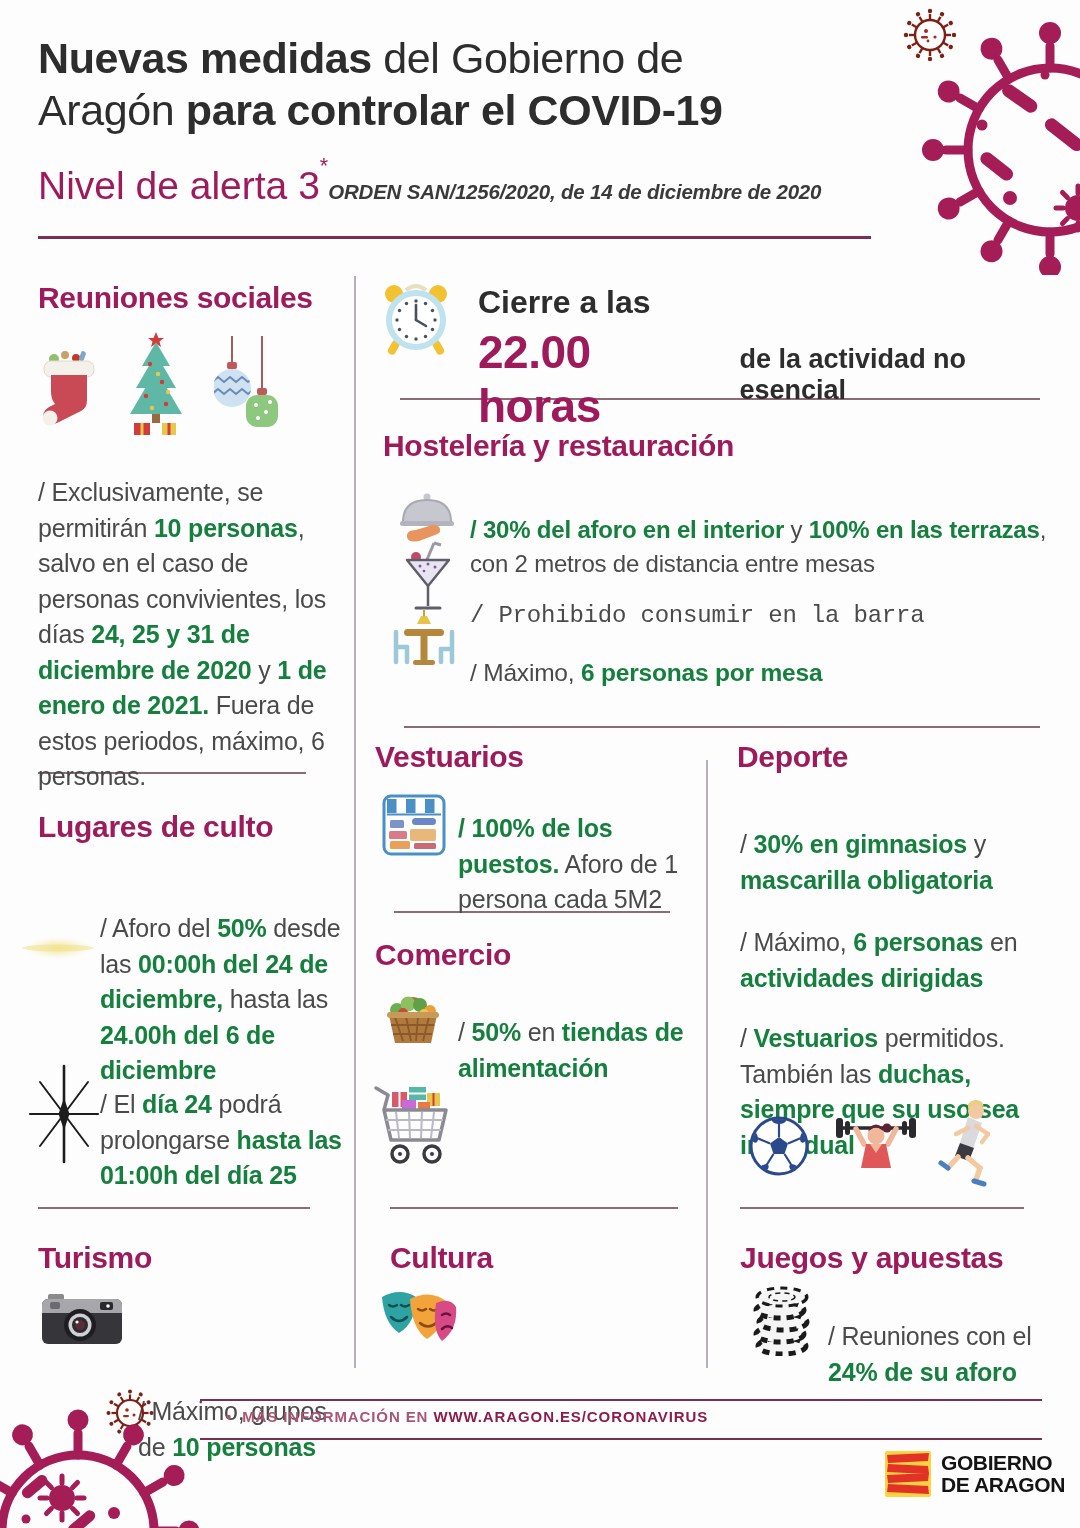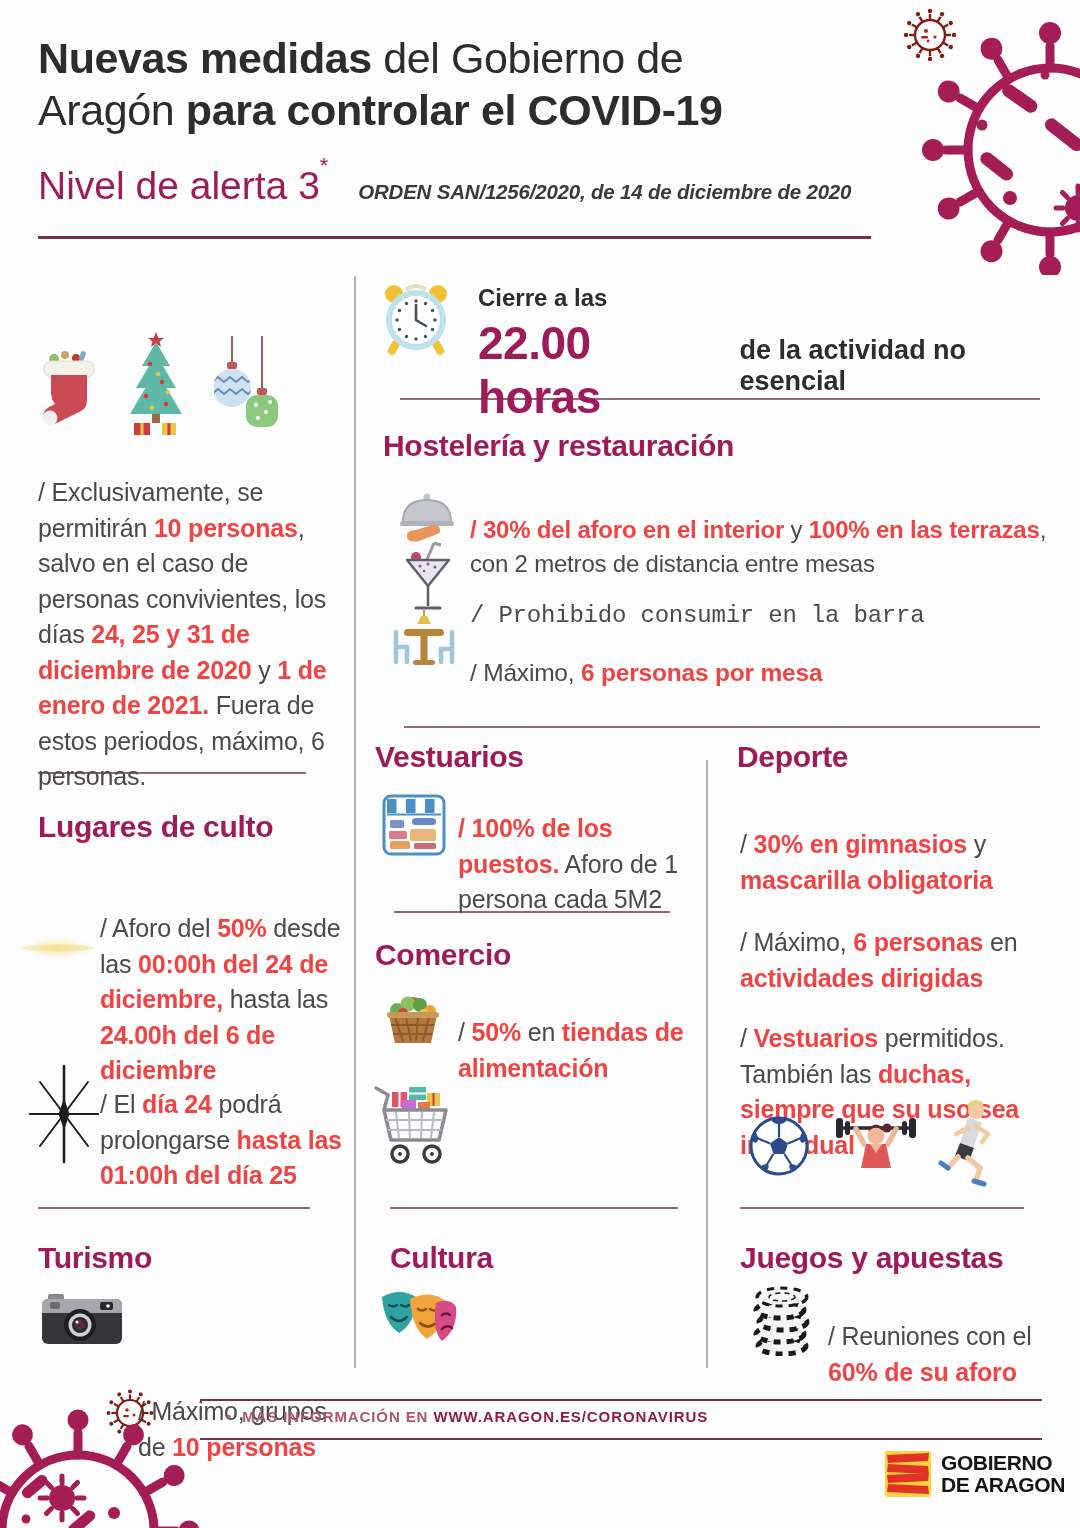--- a/index.html
+++ b/index.html
@@ -1,27 +1,27 @@
 <!DOCTYPE html>
 <html><head>
 <meta charset="utf-8">
 <style>
   html,body{margin:0;padding:0;background:#ffffff;}
   #poster{position:relative;width:1080px;height:1528px;background:#fdfdfe;overflow:hidden;
           font-family:"Liberation Sans","DejaVu Sans",sans-serif;color:#454545;}
   #poster *{box-sizing:border-box;}
   .abs{position:absolute;}
-  .b{font-weight:700;color:#ef4444;}
+  .b{font-weight:700;color:#15803d;}
   .a{color:#9e1b5b;}
 
   
   #title{left:38px;top:32px;width:848px;font-size:43px;line-height:1.22;color:#2e2d2d;
          font-weight:400;letter-spacing:-0.4px;margin:0;}
   #title .b{color:inherit;}
-  #alertRow{left:38px;top:164px;display:flex;align-items:baseline;gap:30px;}
+  #alertRow{left:38px;top:164px;display:flex;align-items:baseline;}
   #alertLevel{font-size:39px;color:#9e1b5b;font-weight:400;}
   #alertLevel sup{font-size:55%;position:relative;top:-0.55em;}
   #orden{font-size:20.5px;font-style:italic;font-weight:700;color:#3a3a3a;letter-spacing:-0.2px;}
   .rule{position:absolute;background:#7b2e50;}
   #ruleHeader{left:38px;top:236px;width:833px;height:3px;}
 
   
   .thin{position:absolute;height:2px;background:#8d6b74;}
   #dL1{left:38px;top:772px;width:268px;}
   #dR1{left:400px;top:398px;width:640px;}
@@ -53,21 +53,21 @@
   #tCom1{left:458px;top:990px;width:242px;}
   #tCom2{left:458px;top:1086px;width:246px;}
   #tDep1{left:740px;top:802px;width:304px;}
   #tDep2{left:740px;top:900px;width:304px;}
   #tDep3{left:740px;top:996px;width:310px;}
   #tCul{left:474px;top:1294px;width:244px;}
   #tJue{left:828px;top:1294px;width:228px;}
 
   
   #curfew{left:478px;top:284px;}
-  #curfew .c1{font-size:24px;font-weight:700;color:#2d2d2d;}
+  #curfew .c1{font-size:32px;font-weight:700;color:#2d2d2d;}
   #curfew .c2{display:flex;align-items:baseline;gap:14px;margin-top:4px;}
   #curfew .time{font-size:46px;font-weight:700;color:#9e1b5b;letter-spacing:-0.5px;}
   #curfew .scope{font-size:27px;font-weight:700;color:#2d2d2d;}
 
   
   .ic{position:absolute;line-height:0;}
   #icClock{left:378px;top:280px;}
   #icXmas{left:40px;top:330px;display:flex;align-items:flex-end;gap:26px;}
   #icGlow{left:18px;top:922px;}
   #icStar{left:28px;top:1064px;}
@@ -179,20 +179,21 @@
   <div id="vd1" class="vdiv"></div>
   <div id="vd2" class="vdiv"></div>
   <div id="dL1" class="thin"></div>
   <div id="dR1" class="thin"></div>
   <div id="dR2" class="thin"></div>
   <div id="dM1" class="thin"></div>
   <div id="dB1" class="thin"></div>
   <div id="dB2" class="thin"></div>
   <div id="dB3" class="thin"></div>
 
+  <h2 id="hReu" class="sec">Reuniones sociales</h2>
   <div id="icXmas" class="abs">
     <span class="ic" style="position:static">
       <svg width="58" height="92" viewBox="0 0 58 92">
         <circle cx="14" cy="15" r="5" fill="#8fbf6f"></circle>
         <circle cx="25" cy="11" r="4" fill="#c8a06a"></circle>
         <circle cx="36" cy="14" r="4" fill="#c0392b"></circle>
         <rect x="40" y="7" width="5" height="10" rx="2" fill="#7fa8c8" transform="rotate(20 42 12)"></rect>
         <rect x="4" y="17" width="50" height="16" rx="7" fill="#f4f0ea" stroke="#e0d8cc"></rect>
         <path d="M11 31 H47 V56 Q47 64 41 67 L19 78 Q7 84 4 76 Q1 68 9 63 L15 60 Q11 55 11 48 Z" fill="#c94a55"></path>
         <circle cx="10" cy="74" r="7.5" fill="#f4f0ea"></circle>
@@ -545,21 +546,21 @@
           <ellipse cx="33" cy="38" rx="24" ry="8" fill="none" stroke="#1a1a1a" stroke-width="5" stroke-dasharray="7 6"></ellipse>
         <ellipse cx="30" cy="26" rx="24" ry="8" fill="#f5f5f5"></ellipse>
           <ellipse cx="30" cy="26" rx="24" ry="8" fill="none" stroke="#1a1a1a" stroke-width="5" stroke-dasharray="7 6"></ellipse>
         <ellipse cx="32" cy="13" rx="24" ry="8" fill="#f5f5f5"></ellipse>
           <ellipse cx="32" cy="13" rx="24" ry="8" fill="none" stroke="#1a1a1a" stroke-width="5" stroke-dasharray="7 6"></ellipse>
         <ellipse cx="32" cy="13" rx="23" ry="7.5" fill="#f5f5f5"></ellipse>
         <ellipse cx="32" cy="13" rx="13" ry="4" fill="none" stroke="#1a1a1a" stroke-width="1.5" stroke-dasharray="5 4"></ellipse>
       </g>
     </svg>
   </div>
-  <p id="tJue" class="txt"><span>/ Reuniones con el </span><span class="b">60% de su aforo</span></p>
+  <p id="tJue" class="txt"><span>/ Reuniones con el </span><span class="b">24% de su aforo</span></p>
 
   <div id="fr1" class="rule"></div>
   <div id="fInfo" class="abs">
     <span>•</span>
     <span><span>MÁS INFORMACIÓN EN </span><span class="b">WWW.ARAGON.ES/CORONAVIRUS</span></span>
   </div>
   <div id="fr2" class="rule"></div>
 
   <div id="logo" class="abs">
     <span class="ic" style="position:static">

